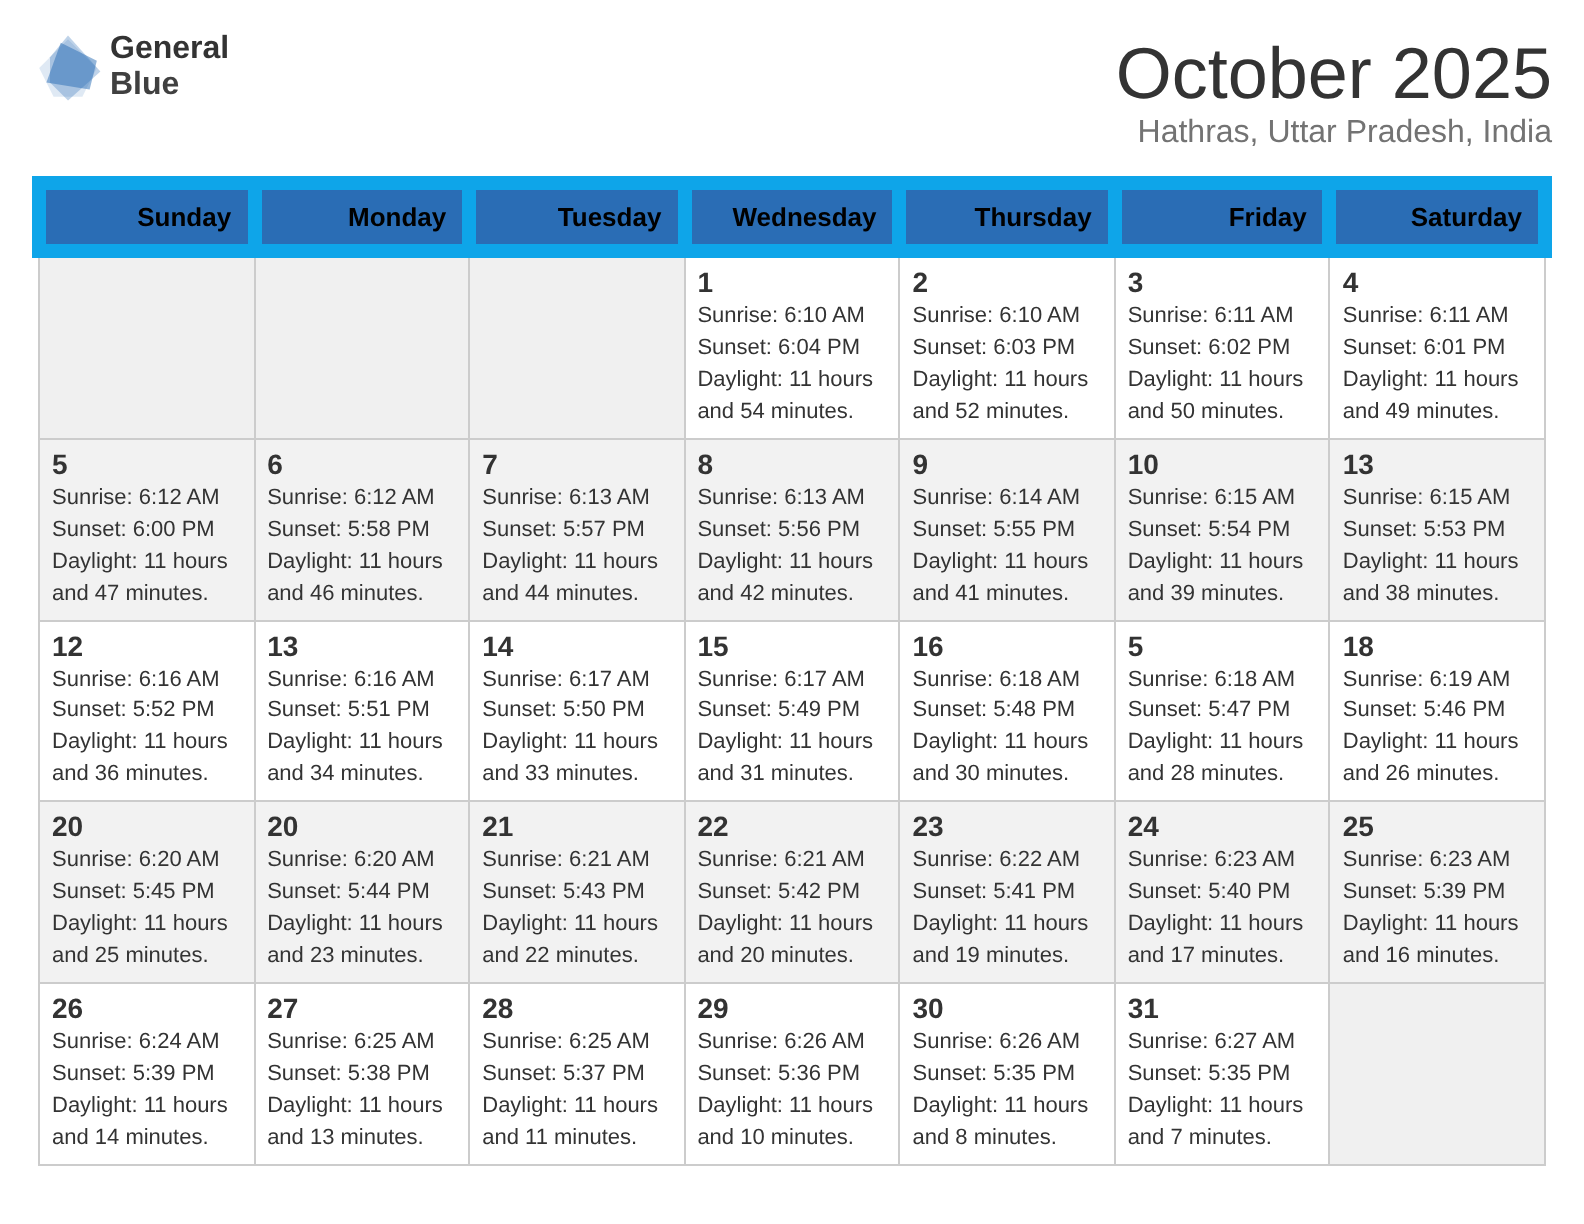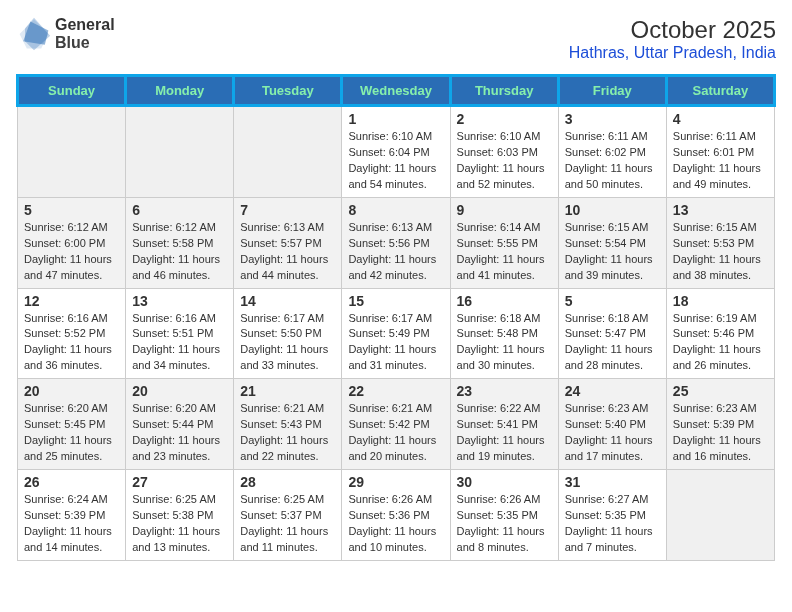--- a/index.html
+++ b/index.html
@@ -37,41 +37,41 @@
       color: #404040;
     }
     .logo-icon {
       width: 36px;
       height: 36px;
     }
     .title-block {
       text-align: right;
     }
     .month-title {
-      font-size: 24px;
+      font-size: 36px;
       color: #333;
       font-weight: normal;
     }
     .location {
       font-size: 16px;
-      color: #1d4ed8;
+      color: #737373;
     }
     .calendar {
       width: 100%;
       border-collapse: collapse;
       font-size: 11px;
     }
     .calendar thead th {
       background: #2a6db5;
-      color: #86efac;
-      text-align: center;
+      color: #000000;
+      text-align: right;
       padding: 6px 8px;
       font-size: 13px;
       font-weight: bold;
-      border: 3px solid #0ea5e9;
+      border: 7px solid #0ea5e9;
     }
     .calendar tbody td {
       border: 1px solid #ccc;
       vertical-align: top;
       padding: 4px 6px;
       height: 90px;
       width: calc(100% / 7);
     }
     .cell-day {
       font-size: 14px;

